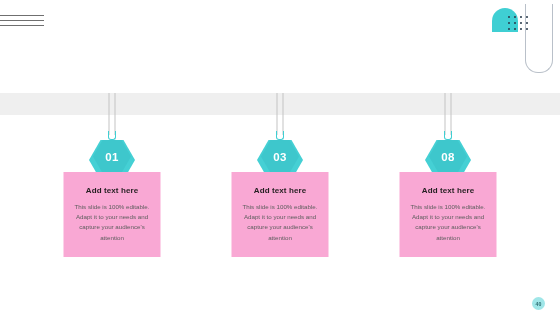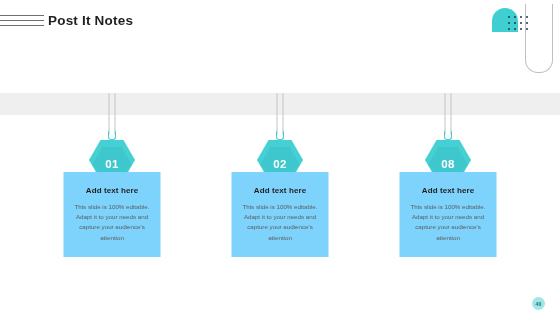--- a/index.html
+++ b/index.html
@@ -147,21 +147,21 @@
   .hex {
     position: absolute;
     left: 50%;
     top: 47px;
     transform: translateX(-50%);
     width: 46px;
     height: 40px;
     background: #45d0d4;
     clip-path: polygon(25% 0%, 75% 0%, 100% 50%, 75% 100%, 25% 100%, 0% 50%);
     display: flex;
-    align-items: flex-end;
+    align-items: flex-start;
     justify-content: center;
   }
   .hex-inner {
     width: 38px;
     height: 33px;
     background: #3ec7cc;
     clip-path: polygon(25% 0%, 75% 0%, 100% 50%, 75% 100%, 25% 100%, 0% 50%);
     display: flex;
     align-items: center;
     justify-content: center;
@@ -173,21 +173,21 @@
     letter-spacing: 0.3px;
   }
 
   .card {
     position: absolute;
     left: 50%;
     top: 79px;
     transform: translateX(-50%);
     width: 97px;
     height: 85px;
-    background: #7dd3fc;
+    background: #f9a8d4;
     padding: 14px 6px 0 6px;
     box-sizing: border-box;
     text-align: center;
   }
   .card-title {
     font-size: 8px;
     font-weight: bold;
     color: #231f20;
     margin-bottom: 7px;
     letter-spacing: 0.1px;
@@ -218,21 +218,20 @@
 </head>
 <body>
 
 <div class="slide">
 
   <div class="title-rules">
     <i></i>
     <i></i>
     <i></i>
   </div>
-  <div class="page-title">Post It Notes</div>
 
   <div class="deco">
     <div class="deco-arch"></div>
     <div class="deco-dots">
       <span></span>
         <span></span>
         <span></span>
         <span></span>
       <span></span>
         <span></span>
@@ -266,21 +265,21 @@
   </div>
 
   <div class="col col-2">
     <div class="strings">
       <b></b>
       <b></b>
     </div>
     <div class="clip"></div>
     <div class="hex">
       <div class="hex-inner">
-        <span class="hex-num">02</span>
+        <span class="hex-num">03</span>
       </div>
     </div>
     <div class="card">
       <div class="card-title">Add text here</div>
       <div class="card-body">This slide is 100% editable. Adapt it to your needs and capture your audience's attention</div>
     </div>
   </div>
 
   <div class="col col-3">
     <div class="strings">

